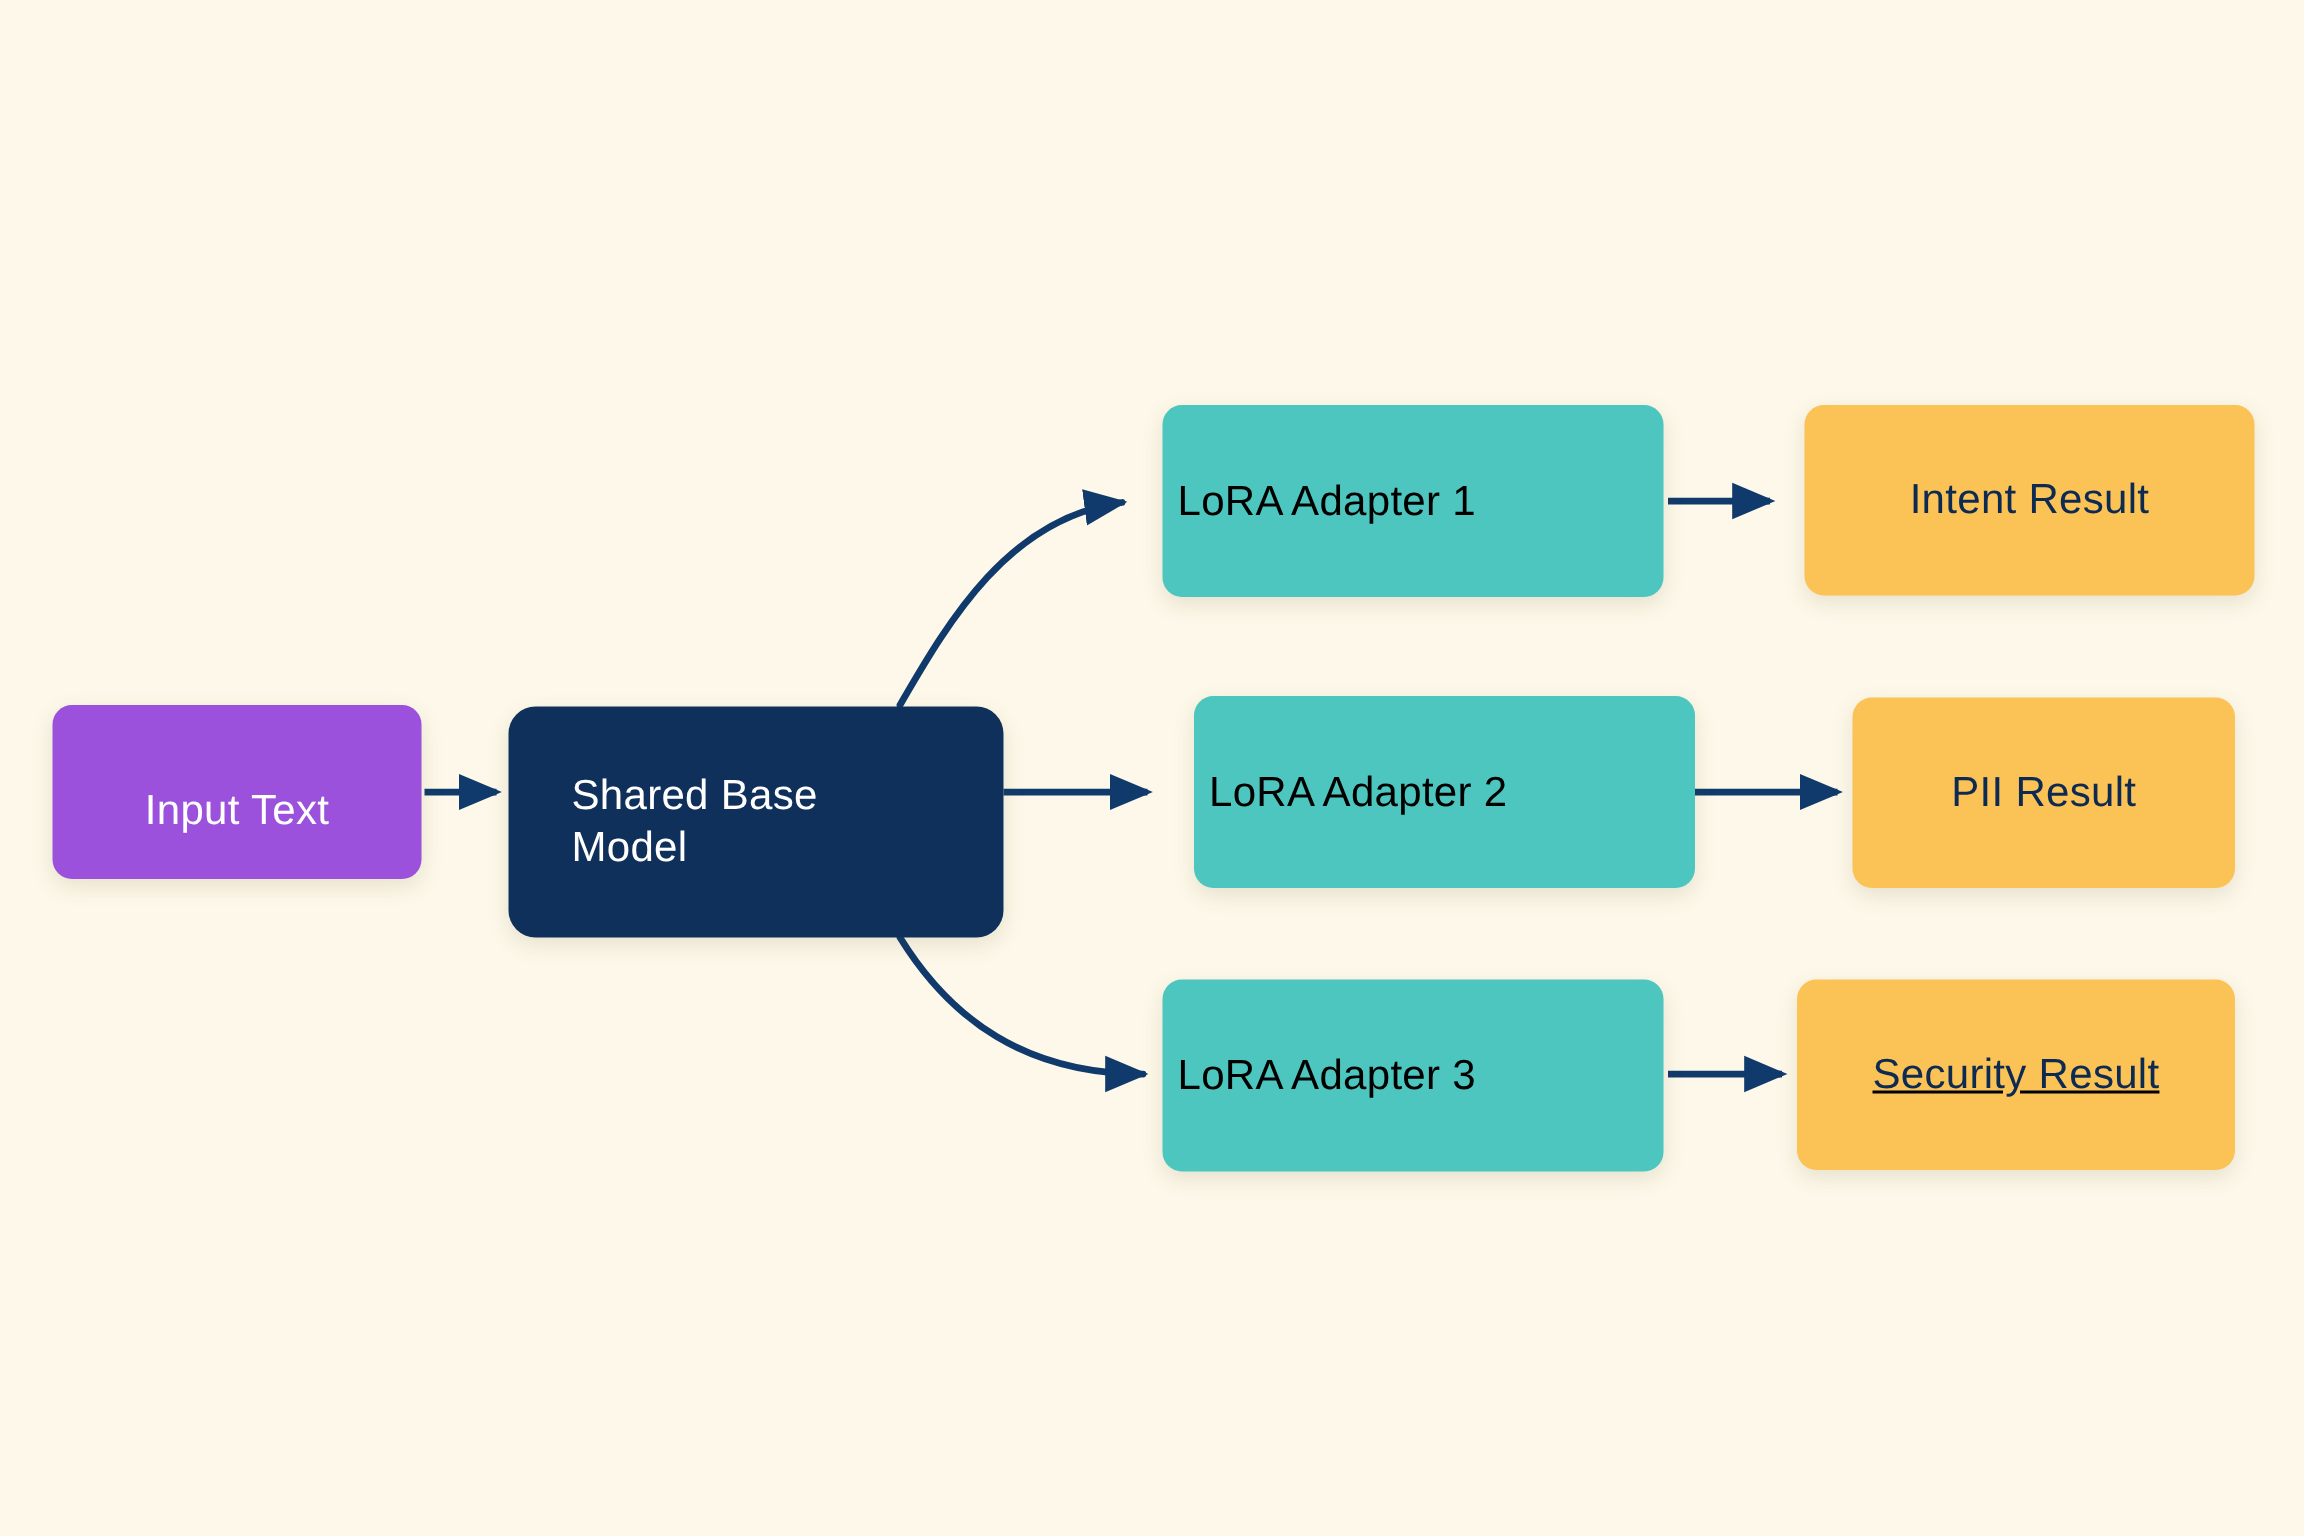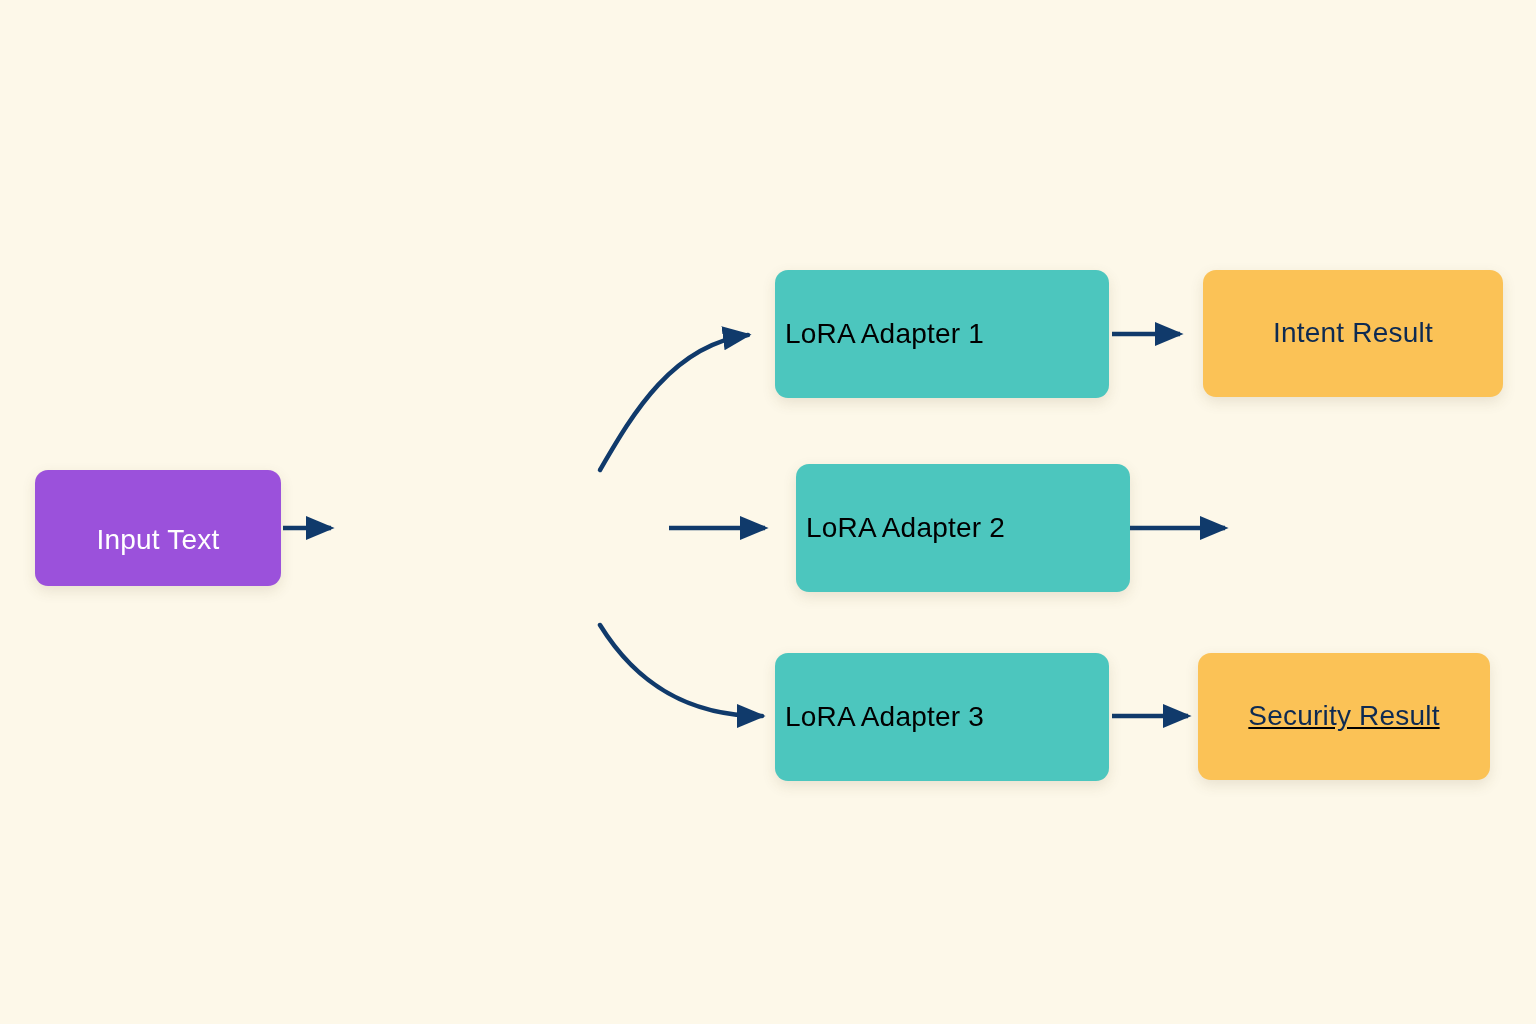--- a/index.html
+++ b/index.html
@@ -129,31 +129,37 @@
 
     <line x1="1112" y1="528" x2="1225" y2="528" stroke="#103a6b" stroke-width="4.5" marker-end="url(#arrowhead)"></line>
 
     <line x1="1112" y1="716" x2="1188" y2="716" stroke="#103a6b" stroke-width="4.5" marker-end="url(#arrowhead)"></line>
   </svg>
 
   <div class="node node-input">
     <span class="label">Input Text</span>
   </div>
 
+  <div class="node node-base">
+    <span class="label"><span>Shared Base</span><br><span>Model</span></span>
+  </div>
 
   <div class="node node-adapter adapter-1">
     <span class="label">LoRA Adapter 1</span>
   </div>
   <div class="node node-adapter adapter-2">
     <span class="label">LoRA Adapter 2</span>
   </div>
   <div class="node node-adapter adapter-3">
     <span class="label">LoRA Adapter 3</span>
   </div>
 
   <div class="node node-result result-1">
     <span class="label">Intent Result</span>
   </div>
+  <div class="node node-result result-2">
+    <span class="label">PII Result</span>
+  </div>
   <div class="node node-result result-3">
     <span class="label">Security Result</span>
   </div>
 
 </div>
 
 </body></html>

